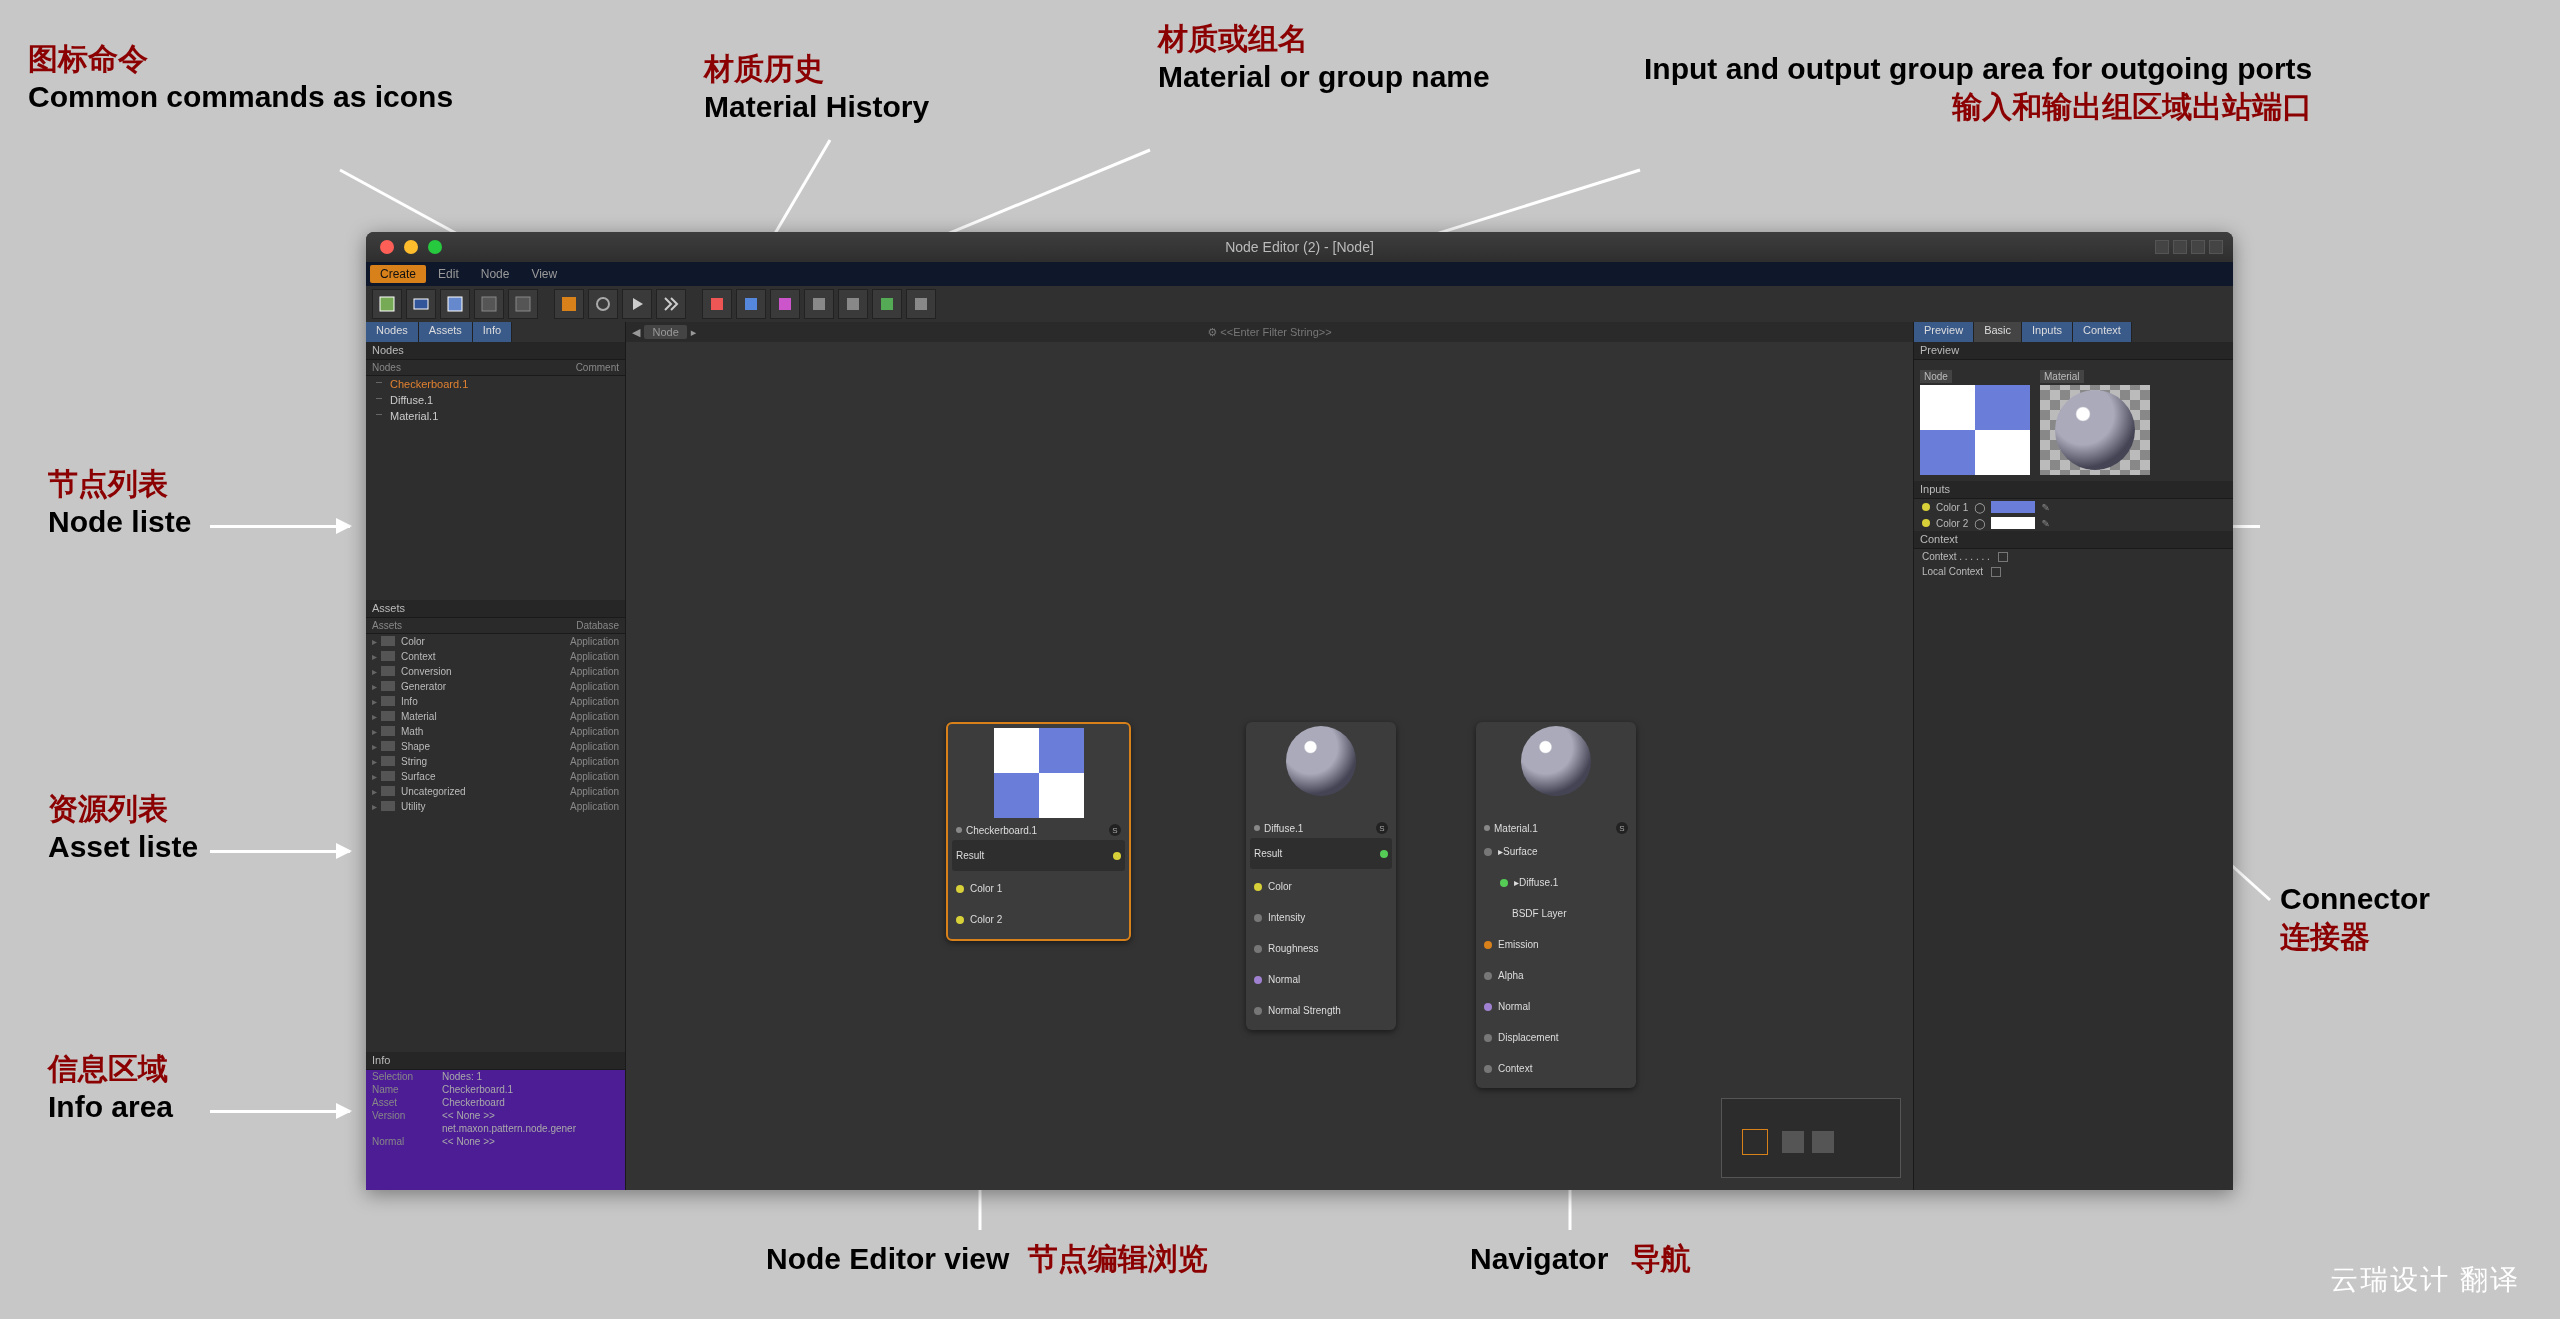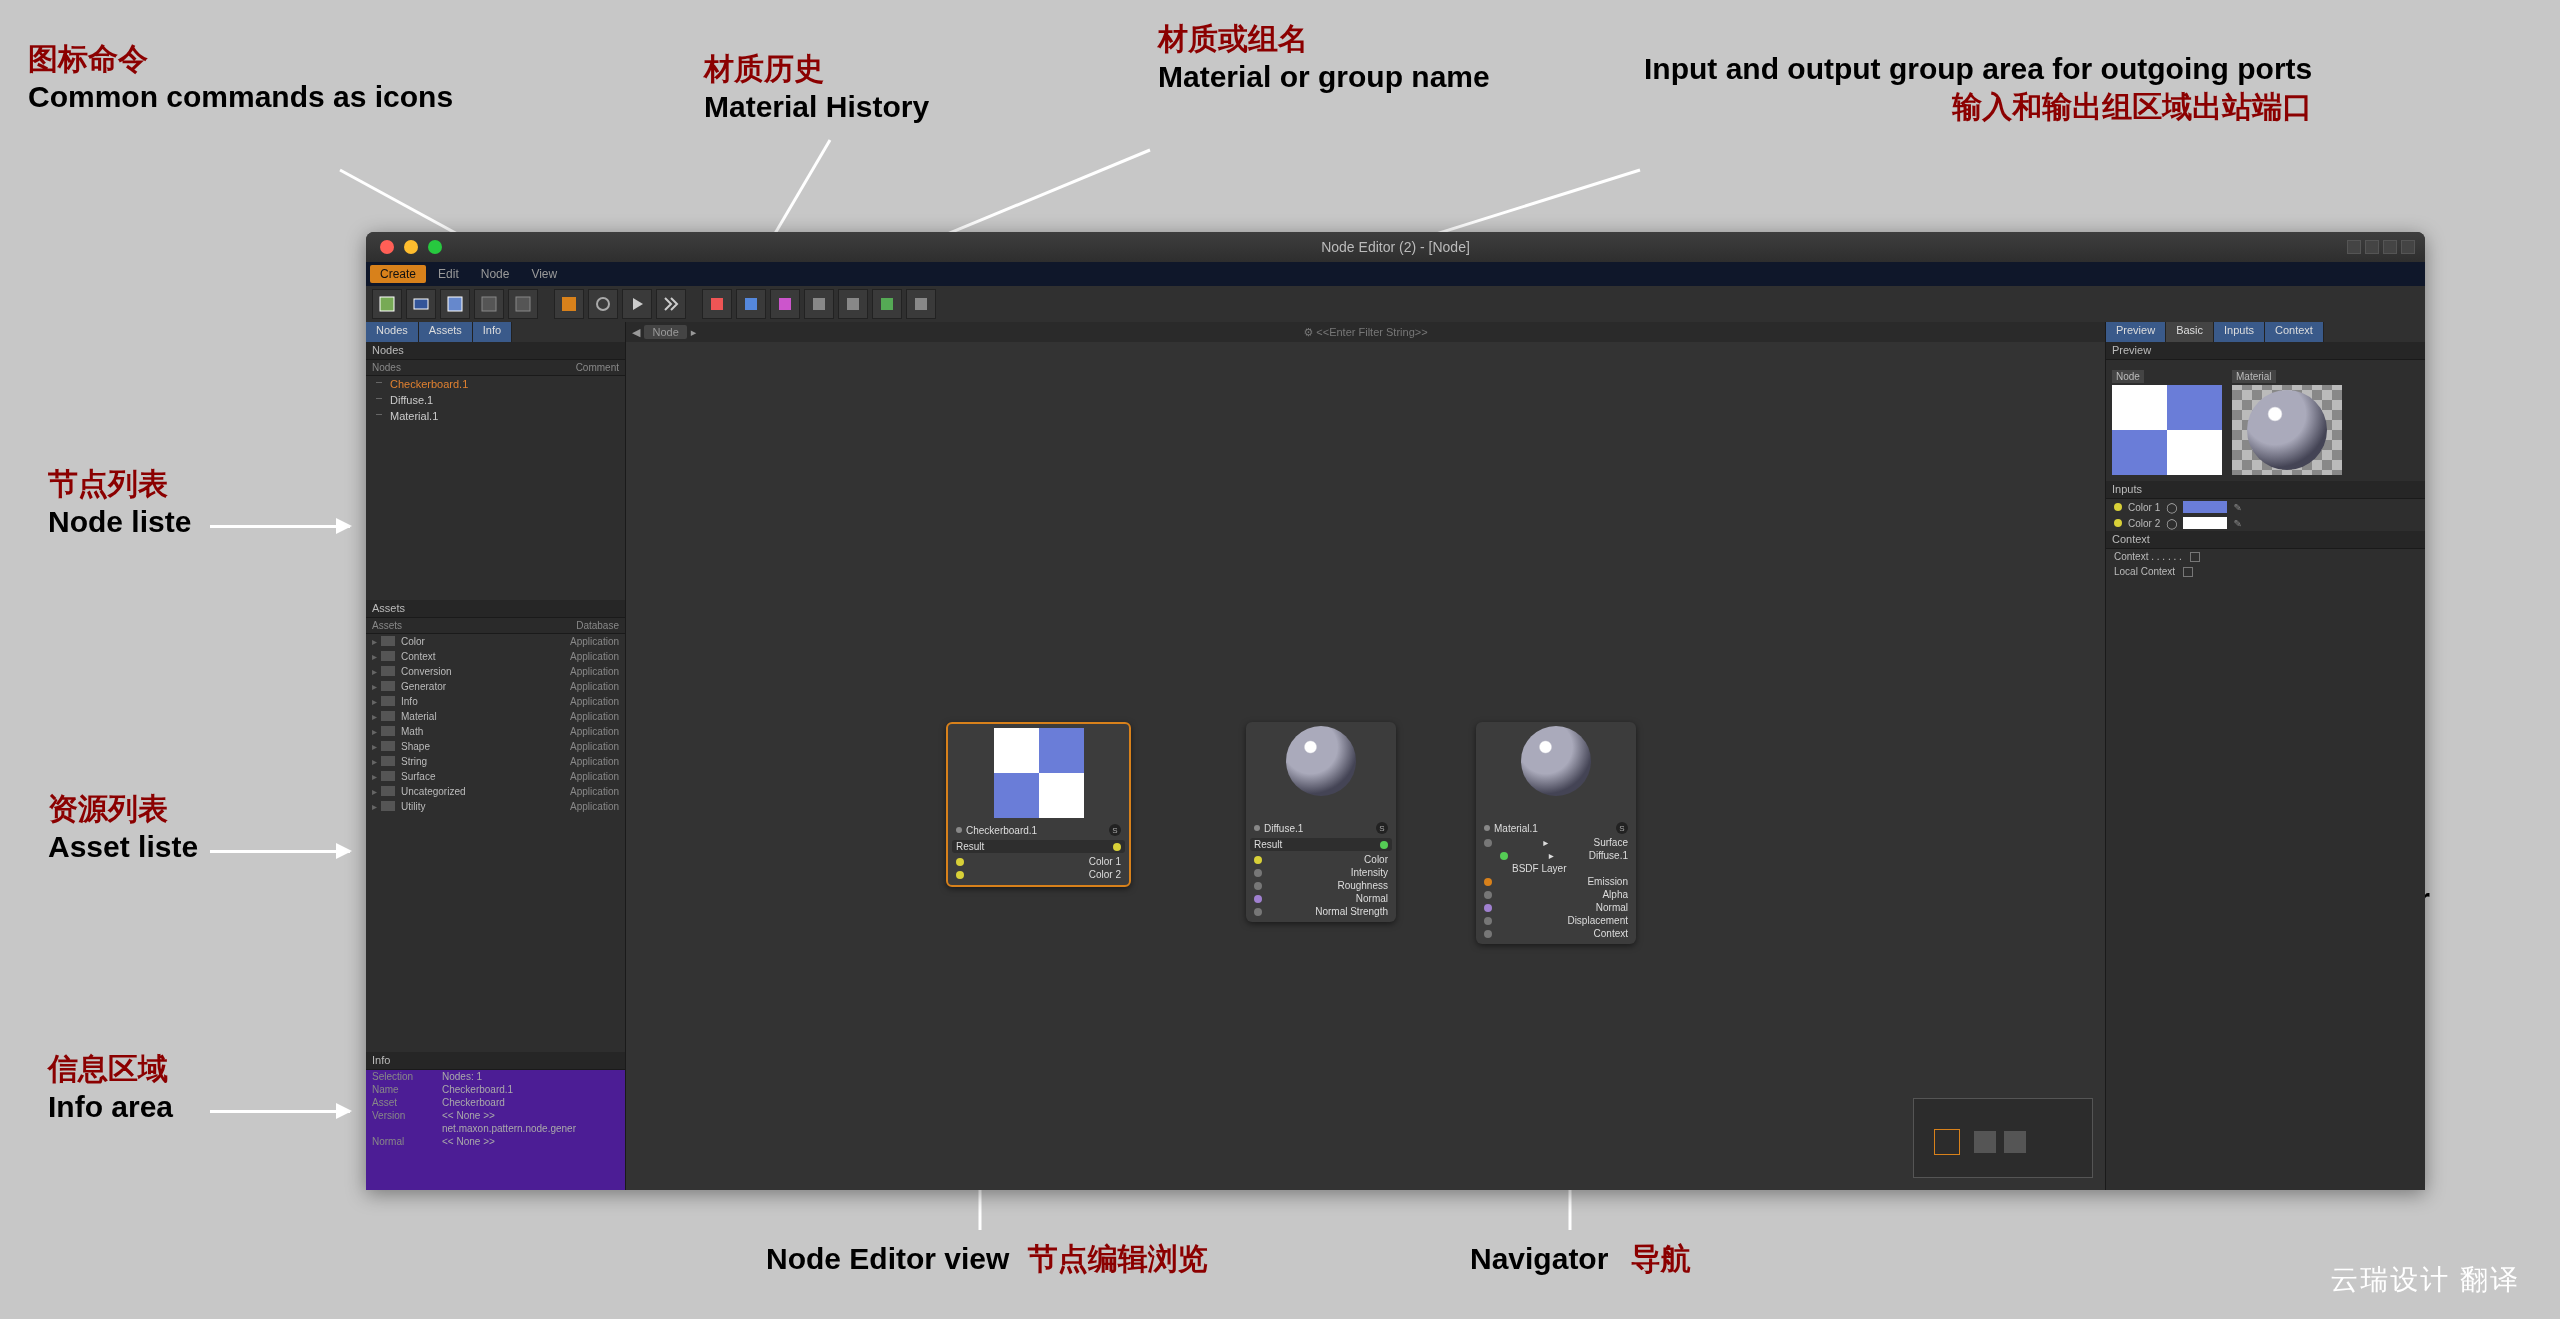--- a/index.html
+++ b/index.html
@@ -8,21 +8,21 @@
 
 
 .ann{position:absolute;font-size:30px;line-height:1.25;}
 .ann .cn{color:#8b0000;font-weight:bold;}
 .ann .en{color:#000;font-weight:bold;}
 .arr{position:absolute;height:3px;background:#fff;}
 .arr::after{content:"";position:absolute;right:-2px;top:-7px;border-left:16px solid #fff;border-top:8px solid transparent;border-bottom:8px solid transparent;}
 .arr.lft::after{right:auto;left:-2px;border-left:none;border-right:16px solid #fff;}
 
 
-.win{position:absolute;left:366px;top:232px;width:2059px;height:958px;background:#2a2a2a;border-radius:8px 8px 0 0;box-shadow:0 4px 20px rgba(0,0,0,0.4);}
+.win{position:absolute;left:366px;top:232px;width:1867px;height:958px;background:#2a2a2a;border-radius:8px 8px 0 0;box-shadow:0 4px 20px rgba(0,0,0,0.4);}
 .titlebar{height:30px;background:linear-gradient(#3e3e3e,#2e2e2e);border-radius:8px 8px 0 0;display:flex;align-items:center;position:relative;}
 .tlights{display:flex;gap:10px;margin-left:14px;}
 .tlights span{width:14px;height:14px;border-radius:50%;}
 .tl-r{background:#ff5f56;}
 .tl-y{background:#ffbd2e;}
 .tl-g{background:#27c93f;}
 .wtitle{position:absolute;left:50%;transform:translateX(-50%);color:#bbb;font-size:14px;}
 .wtools{position:absolute;right:10px;display:flex;gap:4px;}
 .wtools span{width:14px;height:14px;background:#444;border:1px solid #555;}
 
@@ -68,21 +68,21 @@
 
 
 .node{position:absolute;background:#3c3c3c;border-radius:6px;padding:4px;font-size:10px;color:#ddd;box-shadow:0 2px 6px rgba(0,0,0,0.5);}
 .node.sel{border:2px solid #d8811b;}
 .node .head{display:flex;align-items:center;gap:4px;padding:2px 4px;}
 .node .head .dot{width:6px;height:6px;border-radius:50%;background:#888;}
 .node .head .s{margin-left:auto;width:12px;height:12px;border-radius:50%;background:#222;color:#aaa;font-size:8px;display:flex;align-items:center;justify-content:center;}
 .node .thumb{width:90px;height:90px;margin:0 auto 4px;}
 .checker{background:conic-gradient(#6a7dd8 0 25%,#fff 0 50%,#6a7dd8 0 75%,#fff 0);background-size:100% 100%;}
 .sphere{background:radial-gradient(circle at 35% 30%,#fff 0 8%,#aab 10% 40%,#445 70%);border-radius:50%;}
-.node .row{display:flex;align-items:center;padding:1px 4px;justify-content:space-between;}
+.node .row{display:flex;align-items:center;padding:10px 4px;}
 .node .row .port{width:8px;height:8px;border-radius:50%;margin-right:6px;}
 .node .row.result{background:#2e2e2e;border-radius:3px;margin:2px 0;}
 .node .row.result .port{margin-left:auto;margin-right:0;}
 .p-y{background:#d8d038;}
 .p-g{background:#5c5;}
 .p-o{background:#d8811b;}
 .p-gr{background:#777;}
 .p-v{background:#a080d0;}
 
 svg.conns{position:absolute;inset:0;pointer-events:none;}

